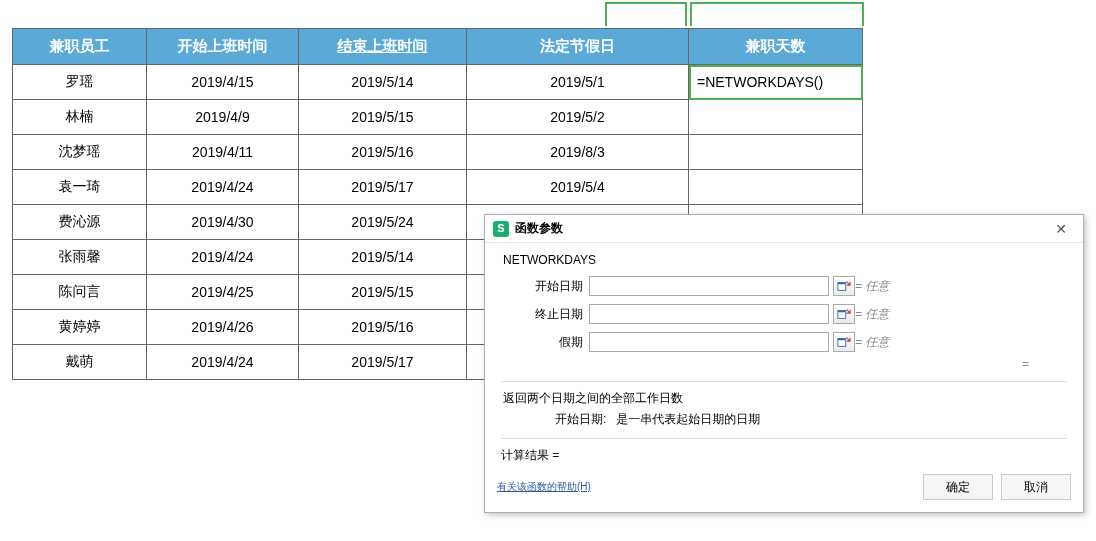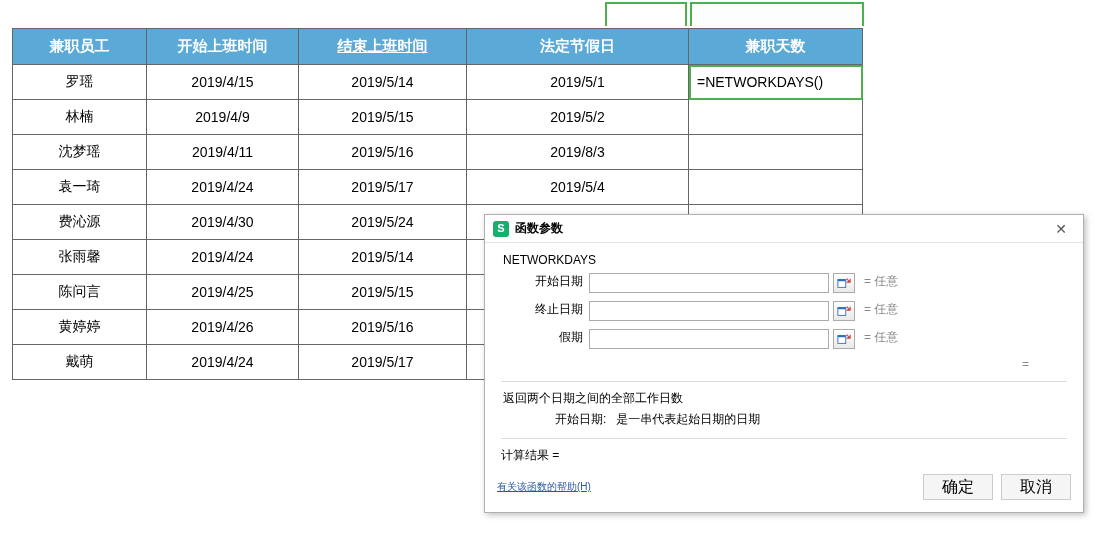--- a/index.html
+++ b/index.html
@@ -118,20 +118,21 @@
       font-size: 14px;
       color: #555;
     }
 
     .dialog-body { padding: 6px 14px 2px 14px; }
 
     .func-name { font-size: 12px; margin: 4px 0 6px 4px; }
 
     .param-row {
       display: flex;
+      align-items: center;
       height: 26px;
       margin-bottom: 2px;
     }
 
     .param-label {
       width: 90px;
       text-align: right;
       padding-right: 6px;
     }
 
@@ -152,22 +153,23 @@
       display: inline-flex;
       align-items: center;
       justify-content: center;
       font-size: 10px;
       cursor: pointer;
       background: linear-gradient(#fff,#e9e9e9);
     }
     .ref-btn svg { width: 14px; height: 14px; }
 
     .param-preview {
-      margin-left: 9px;
+      margin-left: 0;
       color: #888;
+      font-style: italic;
     }
 
     .divider { border: none; border-top: 1px solid #DCDCDC; margin: 10px 2px 8px 2px; }
 
     .desc-line { margin: 4px 0 4px 4px; }
     .desc-sub  { margin: 4px 0 4px 56px; }
     .result-line { margin: 8px 0 4px 2px; }
 
     .dialog-footer {
       display: flex;
@@ -184,21 +186,21 @@
     }
 
     .btn {
       min-width: 70px;
       height: 26px;
       margin-left: 8px;
       border: 1px solid var(--button-border);
       background: var(--button-bg);
       cursor: pointer;
       font-family: inherit;
-      font-size: 16px;
+      font-size: 12px;
     }
 
     .mid-eq {
       text-align: right;
       padding-right: 40px;
       color: #888;
     }
   </style>
 </head>
 <body>

